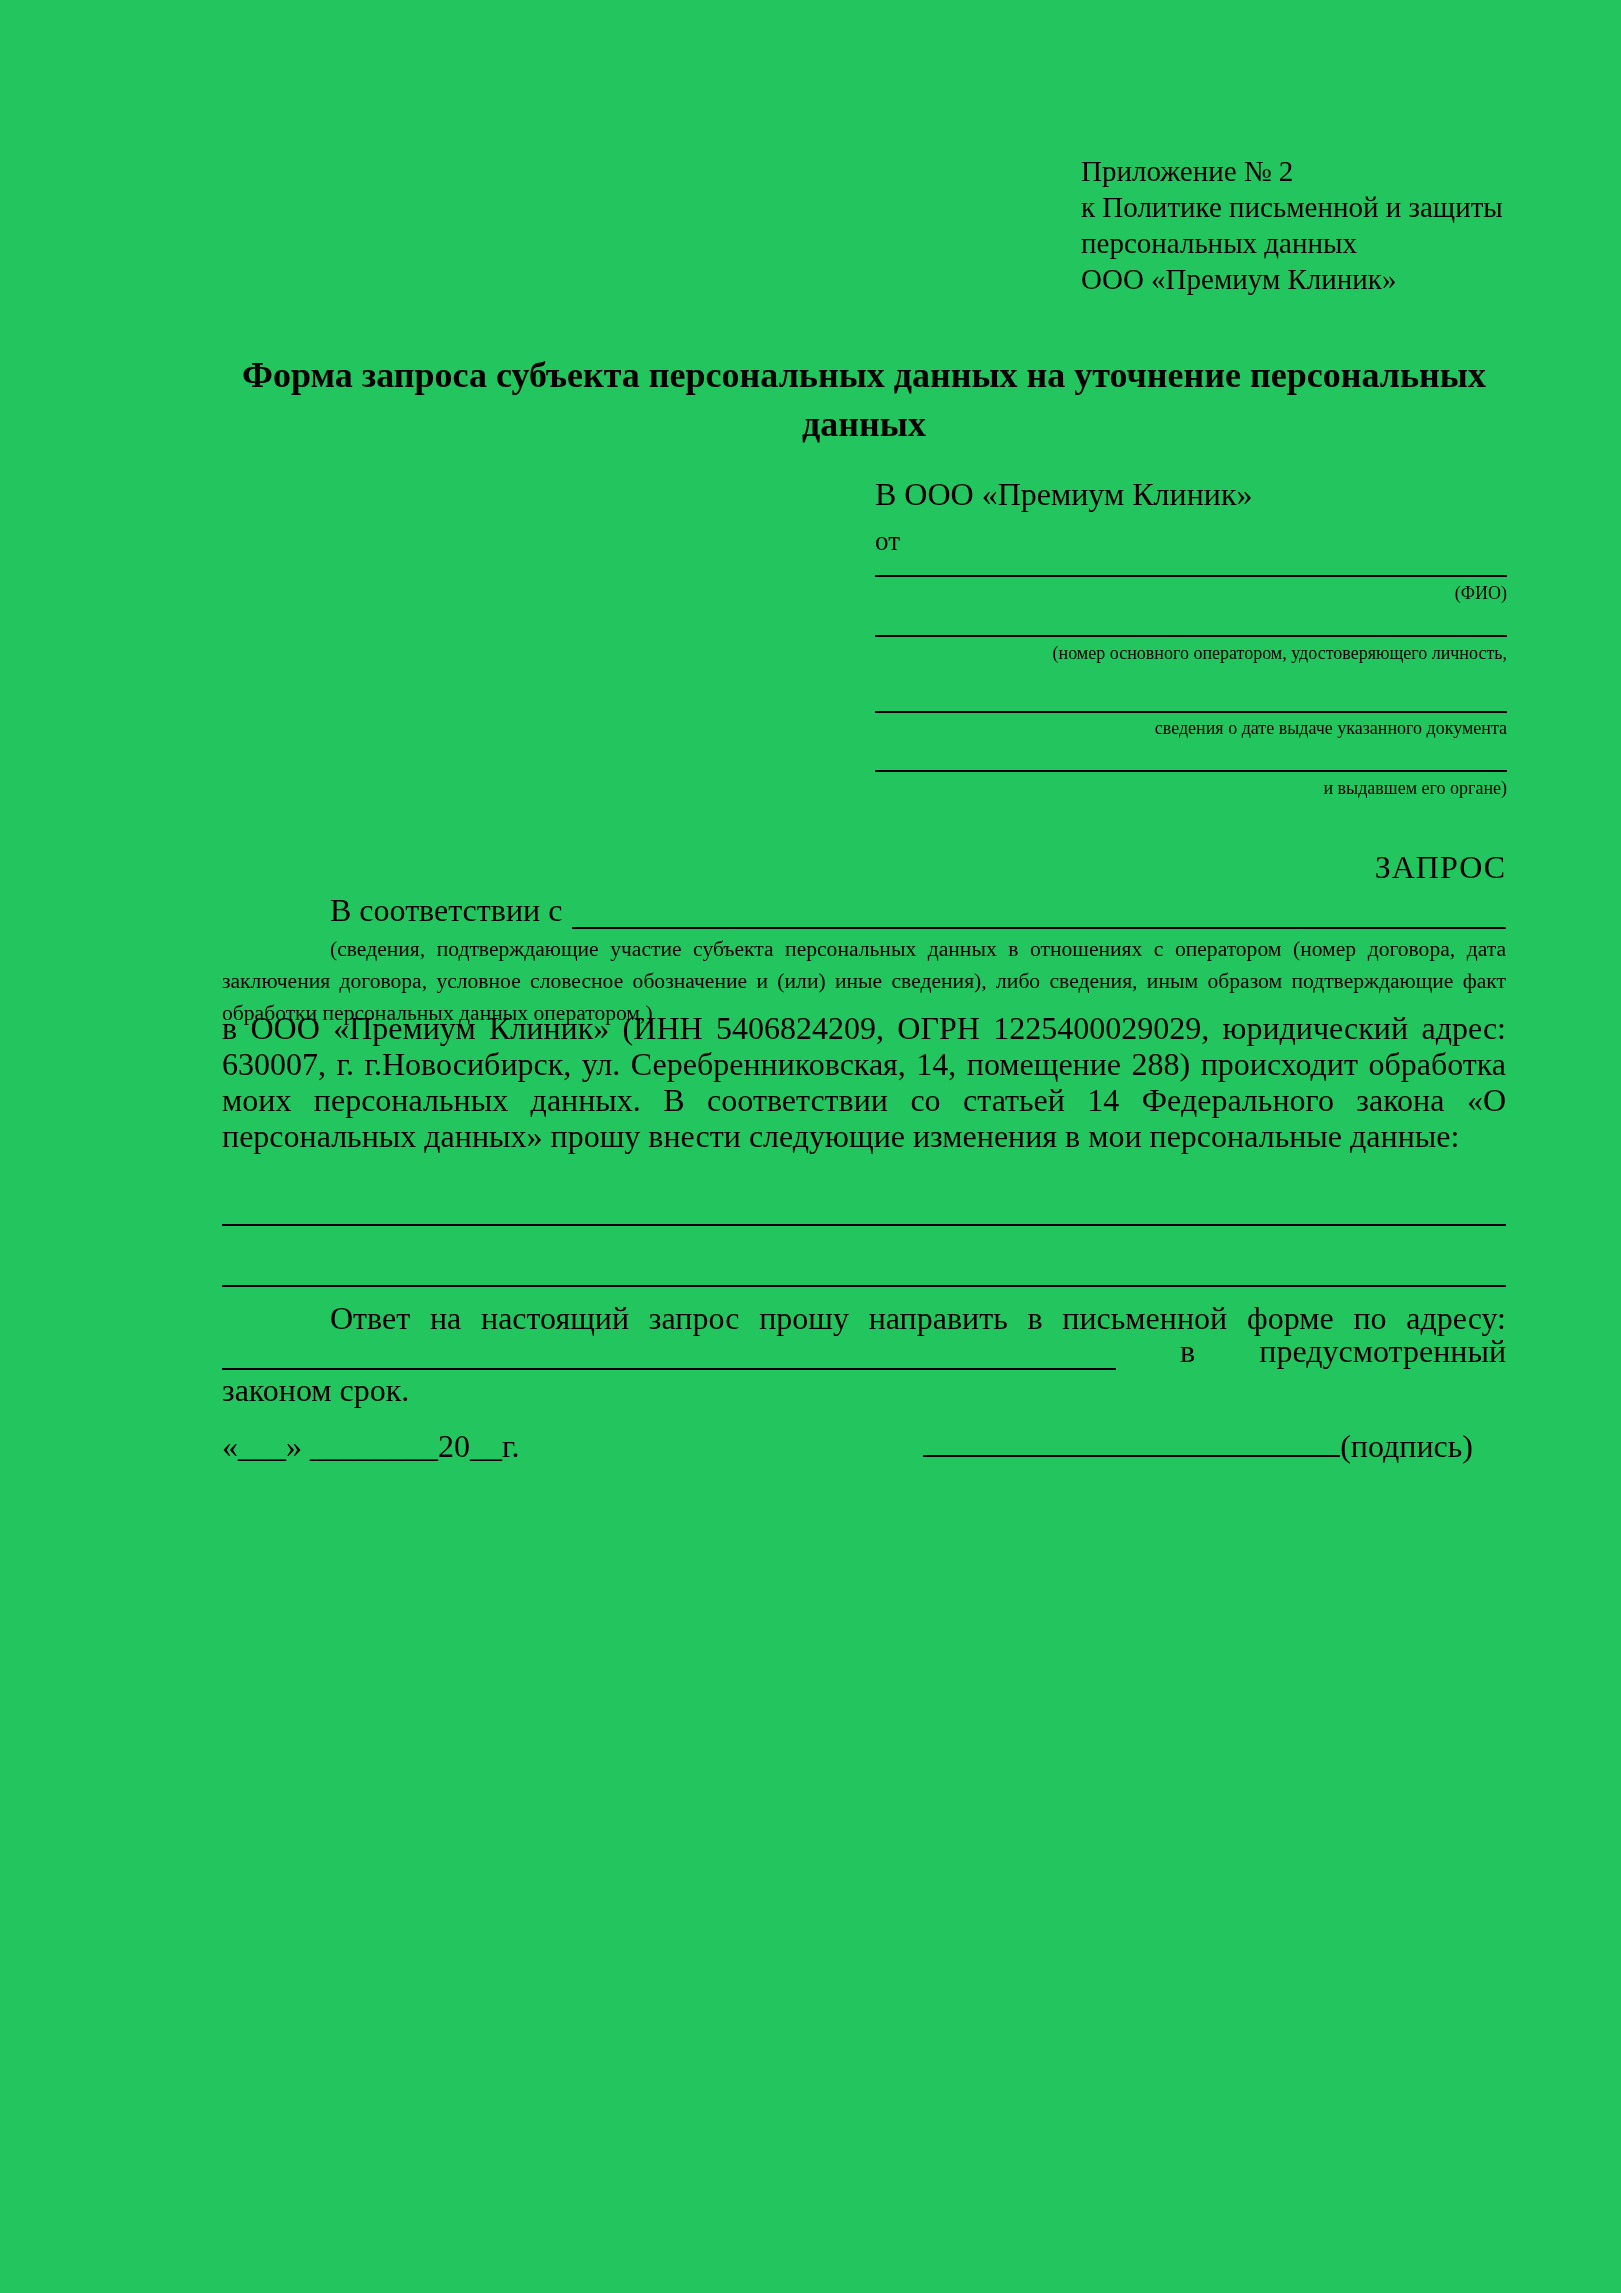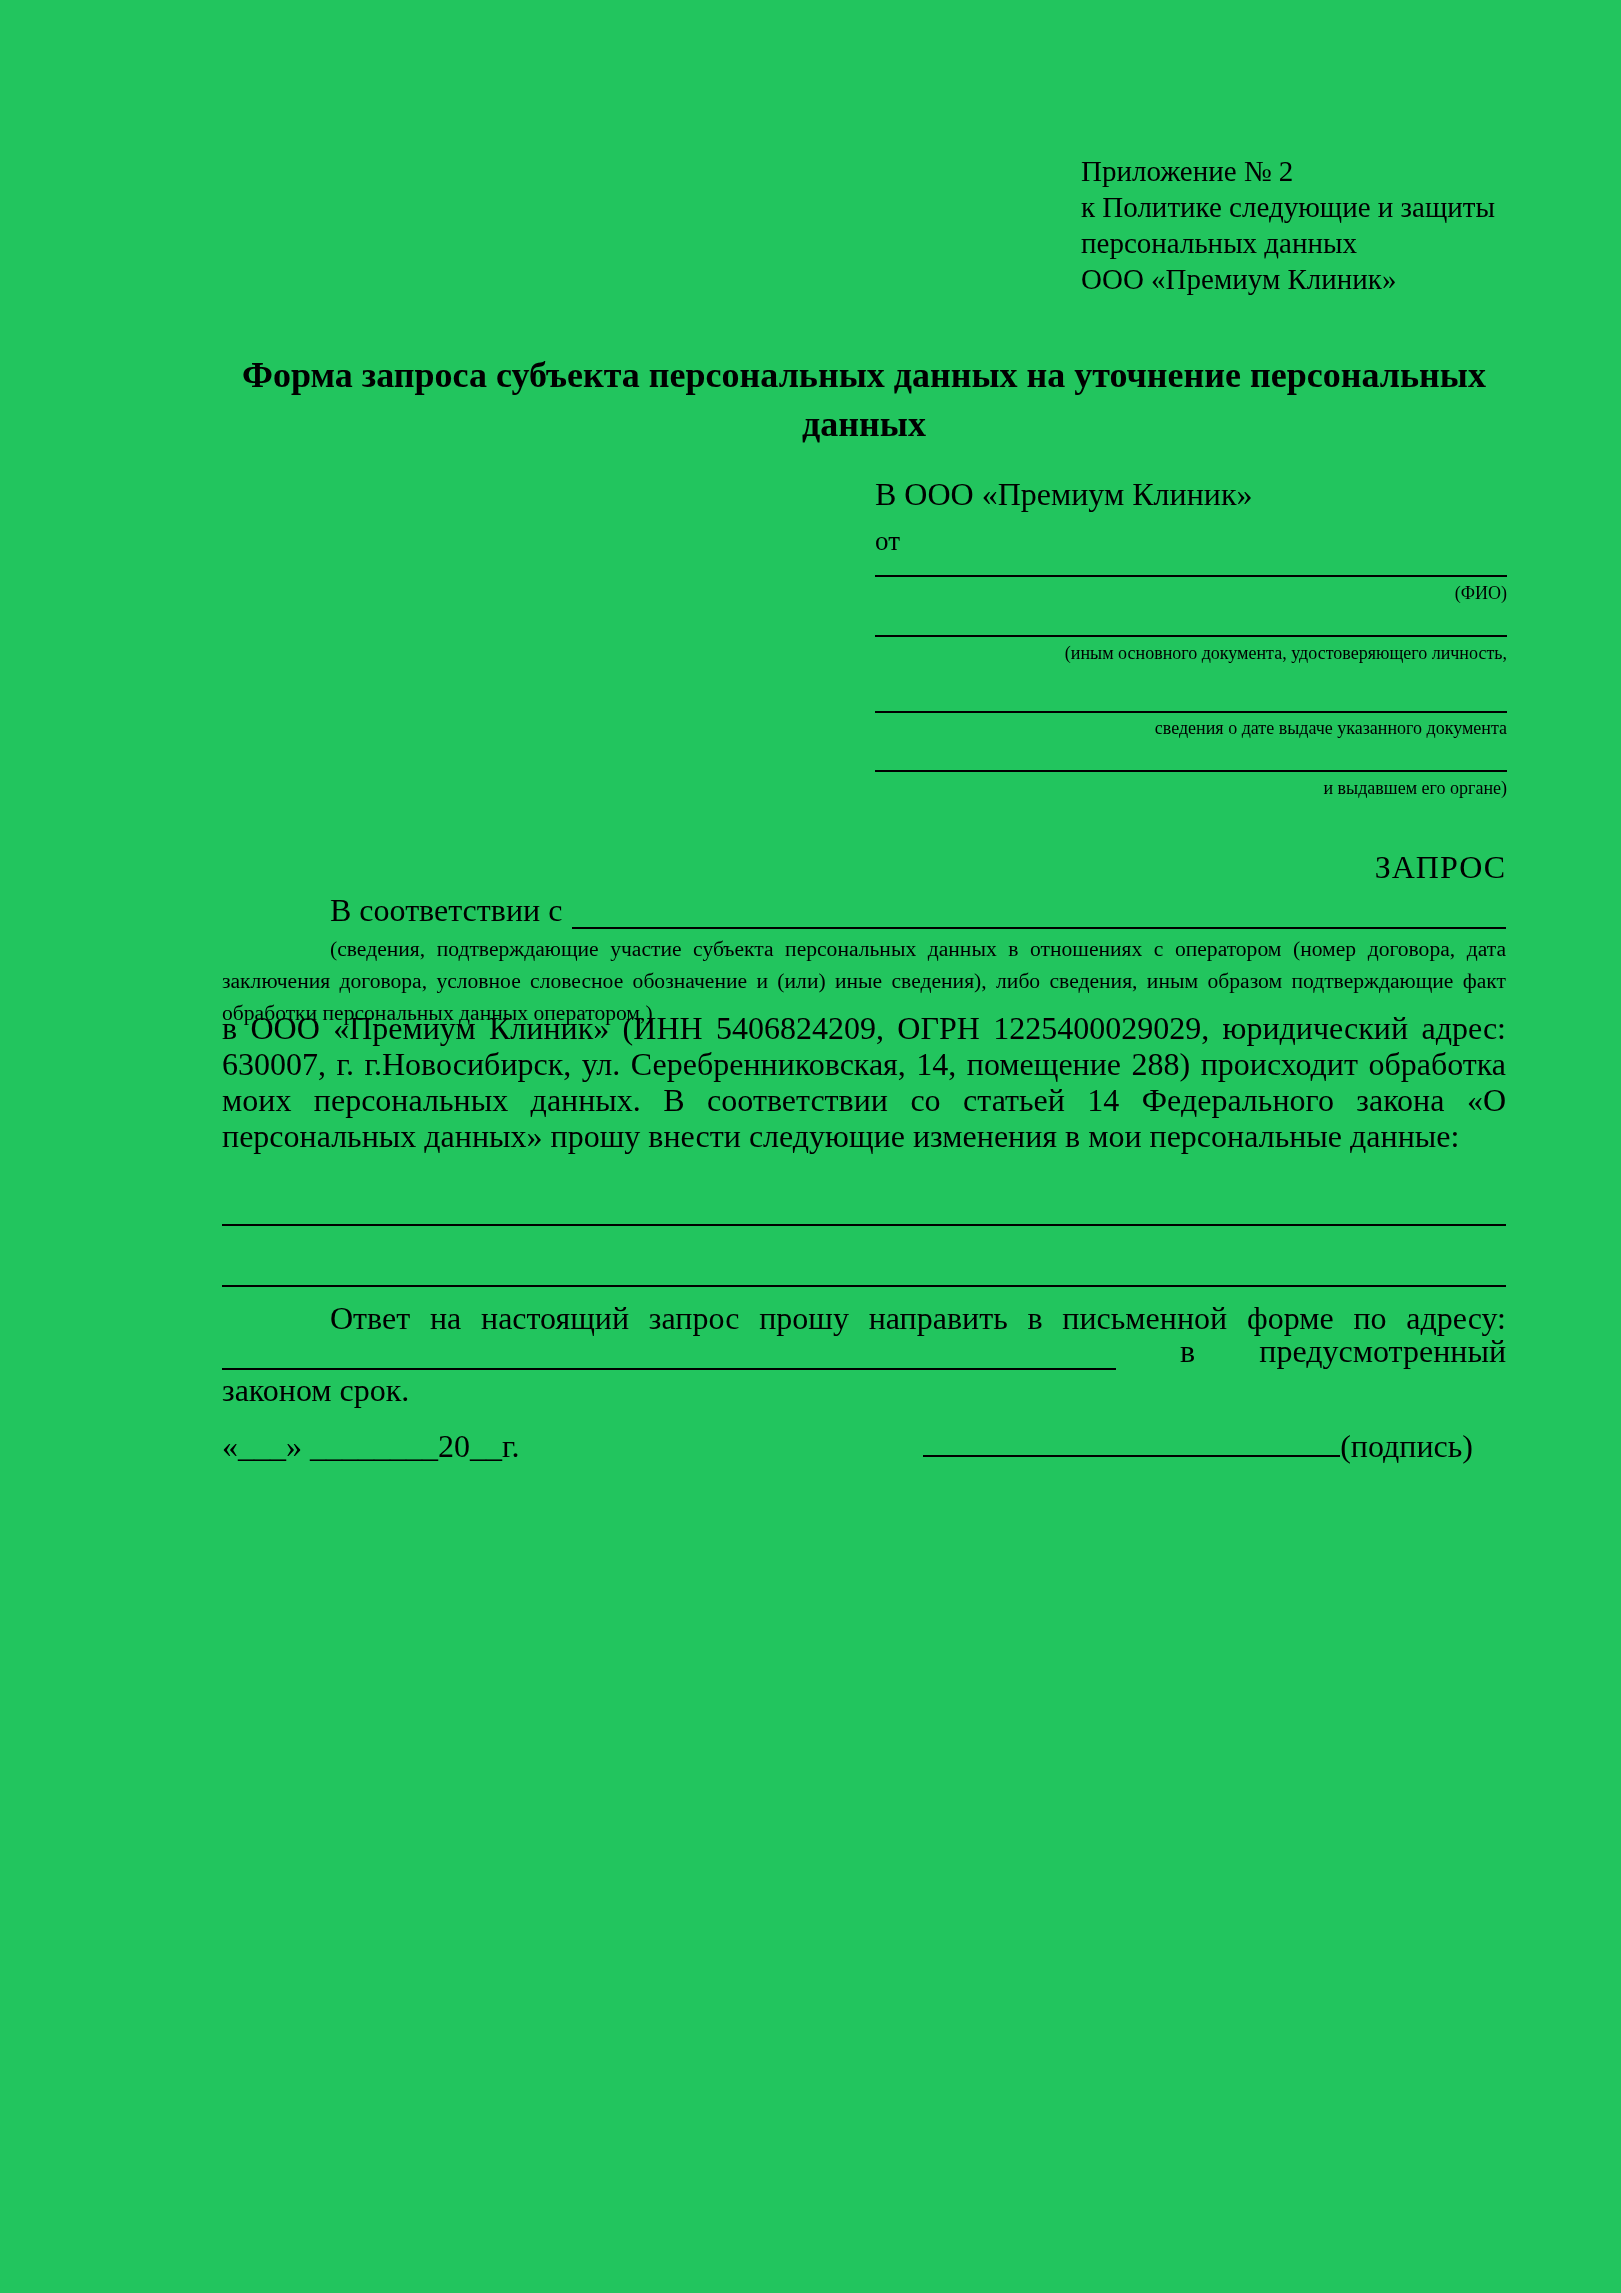--- a/index.html
+++ b/index.html
@@ -66,35 +66,35 @@
   .sign-right{white-space:nowrap;margin-right:33px;}
   .sig-line{display:inline-block;width:417px;border-bottom:2.9px solid #000;}
 </style>
 </head>
 <body>
 
 <div class="page">
 
   <div class="appendix">
     <div>Приложение № 2</div>
-    <div>к Политике следующие и защиты</div>
+    <div>к Политике письменной и защиты</div>
     <div>персональных данных</div>
     <div>ООО «Премиум Клиник»</div>
   </div>
 
   <div class="doc-title">Форма запроса субъекта персональных данных на уточнение персональных данных</div>
 
   <div class="addr-to">В ООО «Премиум Клиник»</div>
   <div class="addr-from">от</div>
 
   <div class="field-line fl1"></div>
   <div class="field-label lb1">(ФИО)</div>
 
   <div class="field-line fl2"></div>
-  <div class="field-label lb2">(иным основного документа, удостоверяющего личность,</div>
+  <div class="field-label lb2">(номер основного оператором, удостоверяющего личность,</div>
 
   <div class="field-line fl3"></div>
   <div class="field-label lb3">сведения о дате выдаче указанного документа</div>
 
   <div class="field-line fl4"></div>
   <div class="field-label lb4">и выдавшем его органе)</div>
 
   <div class="zapros">ЗАПРОС</div>
 
   <div class="intro-row">

